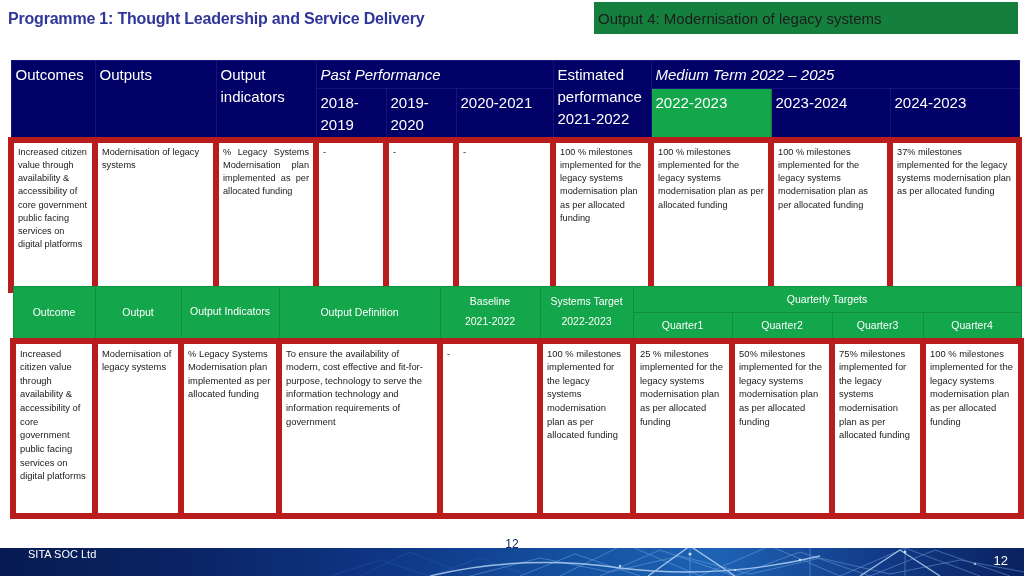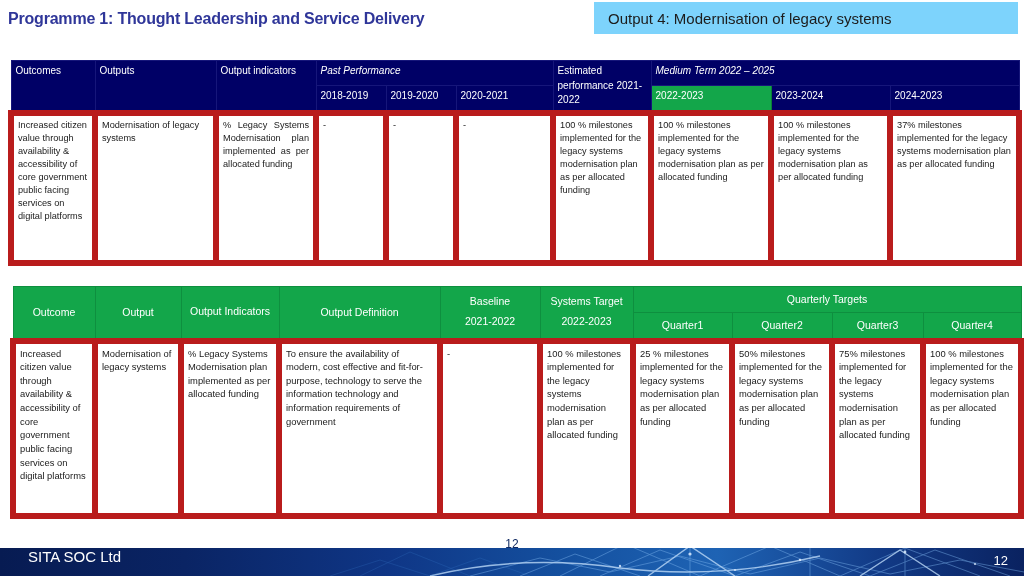--- a/index.html
+++ b/index.html
@@ -26,24 +26,24 @@
     letter-spacing: -0.2px;
     white-space: nowrap;
   }
 
   .output-banner {
     position: absolute;
     left: 594px;
     top: 2px;
     width: 424px;
     height: 32px;
-    background: #7dd3fc;
+    background: #15803d;
     display: flex;
     align-items: center;
-    padding-left: 14px;
+    padding-left: 4px;
     box-sizing: border-box;
   }
   .output-banner span {
     font-size: 15px;
     color: #1c1c1c;
   }
 
   
   table {
     position: absolute;
@@ -61,21 +61,21 @@
 
   
   #tbl-mtef {
     left: 8px;
     top: 60px;
     width: 1008px;
   }
   #tbl-mtef th {
     background: #000066;
     color: #ffffff;
-    font-size: 10px;
+    font-size: 15px;
     border: 1px solid #16167a;
     vertical-align: top;
     line-height: 1.45;
   }
   #tbl-mtef th.grp {
     vertical-align: top;
     font-style: italic;
   }
   #tbl-mtef th.hl {
     background: #13a64a;
@@ -144,21 +144,21 @@
   }
   .footer-bar svg {
     position: absolute;
     left: 0;
     top: 0;
   }
   .footer-label {
     position: absolute;
     left: 28px;
     top: 520px;
-    font-size: 15px;
+    font-size: 11px;
     color: #ffffff;
     margin-top: 28px;
   }
   .footer-page {
     position: absolute;
     right: 16px;
     top: 553px;
     font-size: 13px;
     color: #ffffff;
   }

